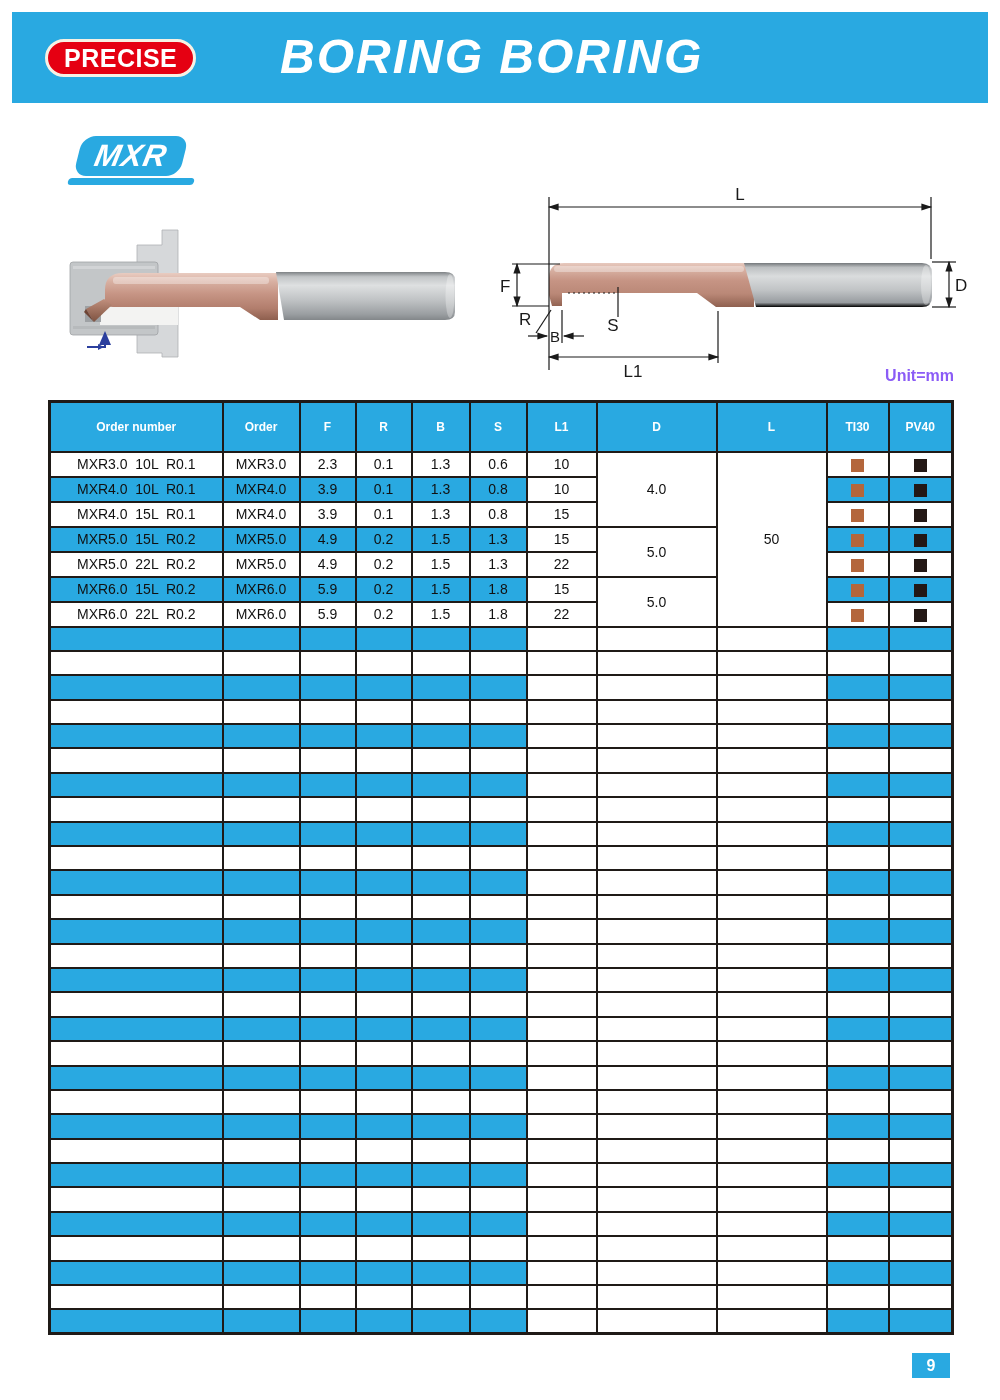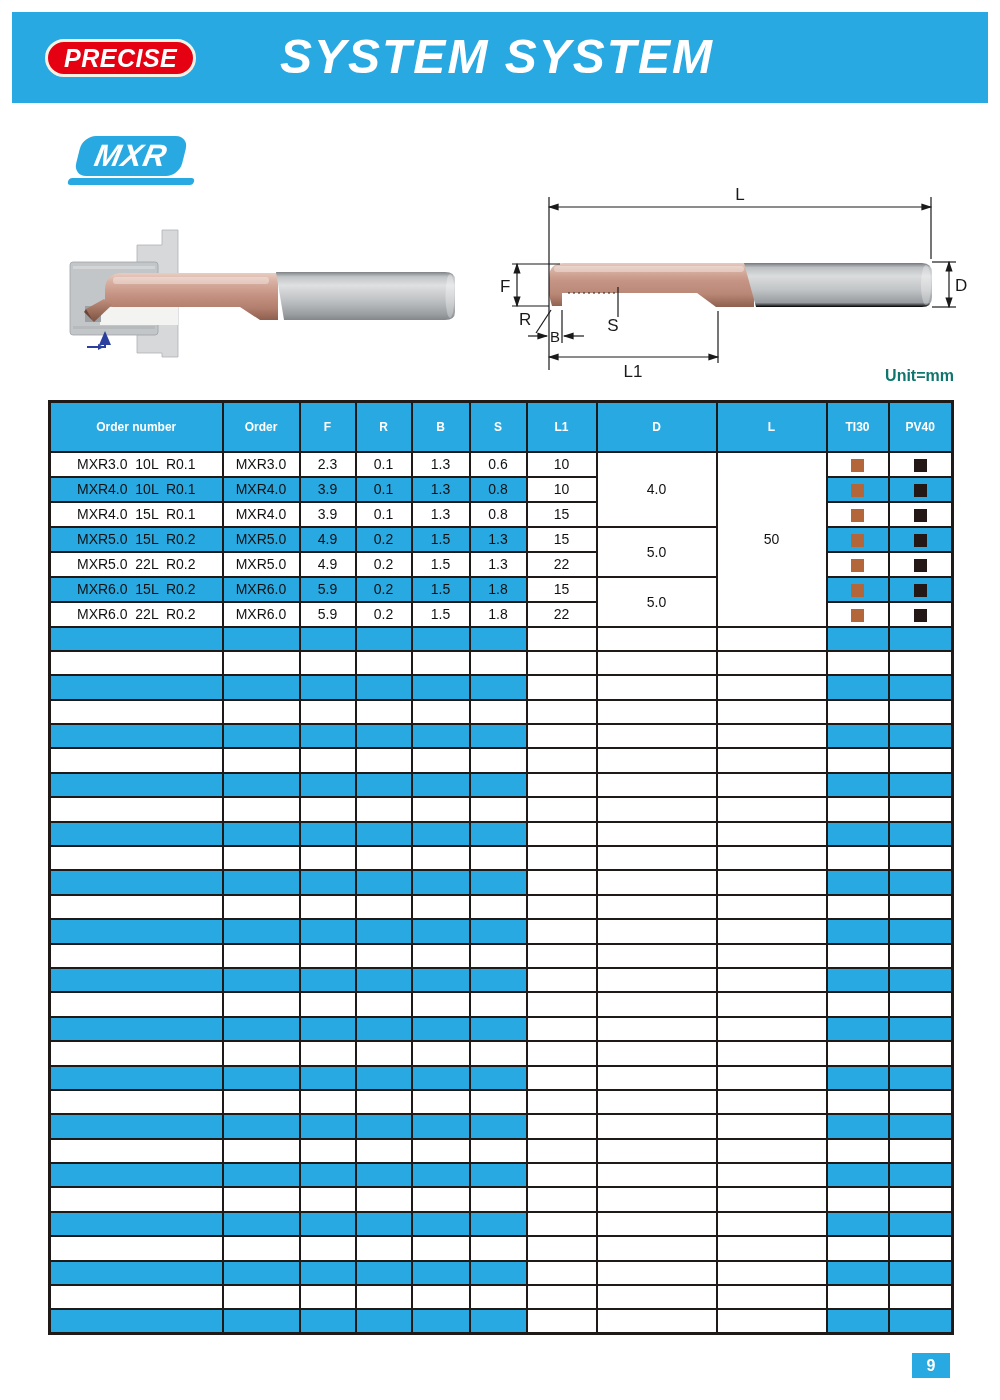--- a/index.html
+++ b/index.html
@@ -13,21 +13,21 @@
     position:absolute; left:12px; top:12px; width:976px; height:91px;
     background:var(--accent,#29A9E1);
   }
   .brand-capsule {
     position:absolute; left:33px; top:27px; height:38px;
     background:var(--brand-red,#E50012);
     border:3px solid #F7F1E4; border-radius:20px;
     display:flex; align-items:center; padding:0 16px;
   }
   .brand-capsule span {
-    color:#fff; font-size:25px; font-weight:800; font-style:italic; letter-spacing:.5px;text-align:right;
+    color:#fff; font-size:25px; font-weight:800; letter-spacing:.5px;text-align:right;
   }
   .banner-title {
     position:absolute; left:268px; top:17px;
     color:#fff; font-size:48px; font-weight:800; font-style:italic; letter-spacing:2px;
     white-space:nowrap;
   }
   
   .series-logo { position:absolute; left:78px; top:136px; width:110px; height:52px; }
   .series-logo .plate {
     position:absolute; left:0; top:0; width:106px; height:40px;
@@ -42,21 +42,21 @@
     position:absolute; left:-10px; top:42px; width:126px; height:7px;
     background:var(--accent,#29A9E1); border-radius:4px; transform:skewX(-14deg);
   }
   
   .diagram-left  { position:absolute; left:55px;  top:210px; }
   .diagram-right { position:absolute; left:492px; top:183px; }
   .dim-text { font-family:"Liberation Sans",sans-serif; font-size:17px; fill:#1a1a1a; }
   .dim-text-sm { font-family:"Liberation Sans",sans-serif; font-size:15px; fill:#1a1a1a; }
   
   .unit-label {
-    position:absolute; right:46px; top:367px; font-size:16px; font-weight:bold; color:#0f766e;
+    position:absolute; right:46px; top:367px; font-size:16px; font-weight:bold; color:#8b5cf6;
   }
   
   .spec-table-wrap { position:absolute; left:48px; top:400px; }
   table.spec {
     border-collapse:collapse; table-layout:fixed; width:903px;
     border:3px solid #1f1a17;
   }
   table.spec th, table.spec td {
     border:2px solid #1f1a17; text-align:center; vertical-align:middle;
     font-size:14px; color:#111; overflow:hidden;
@@ -84,21 +84,21 @@
 </style>
 </head>
 <body>
 
 <div class="page">
 
   <div class="banner">
     <div class="brand-capsule">
       <span>PRECISE</span>
     </div>
-    <div class="banner-title">SYSTEM SYSTEM</div>
+    <div class="banner-title">BORING BORING</div>
   </div>
 
   <div class="series-logo">
     <div class="plate">
       <span>MXR</span>
     </div>
     <div class="underline"></div>
   </div>
 
   <svg class="diagram-left" width="420" height="165" viewBox="0 0 420 165">

